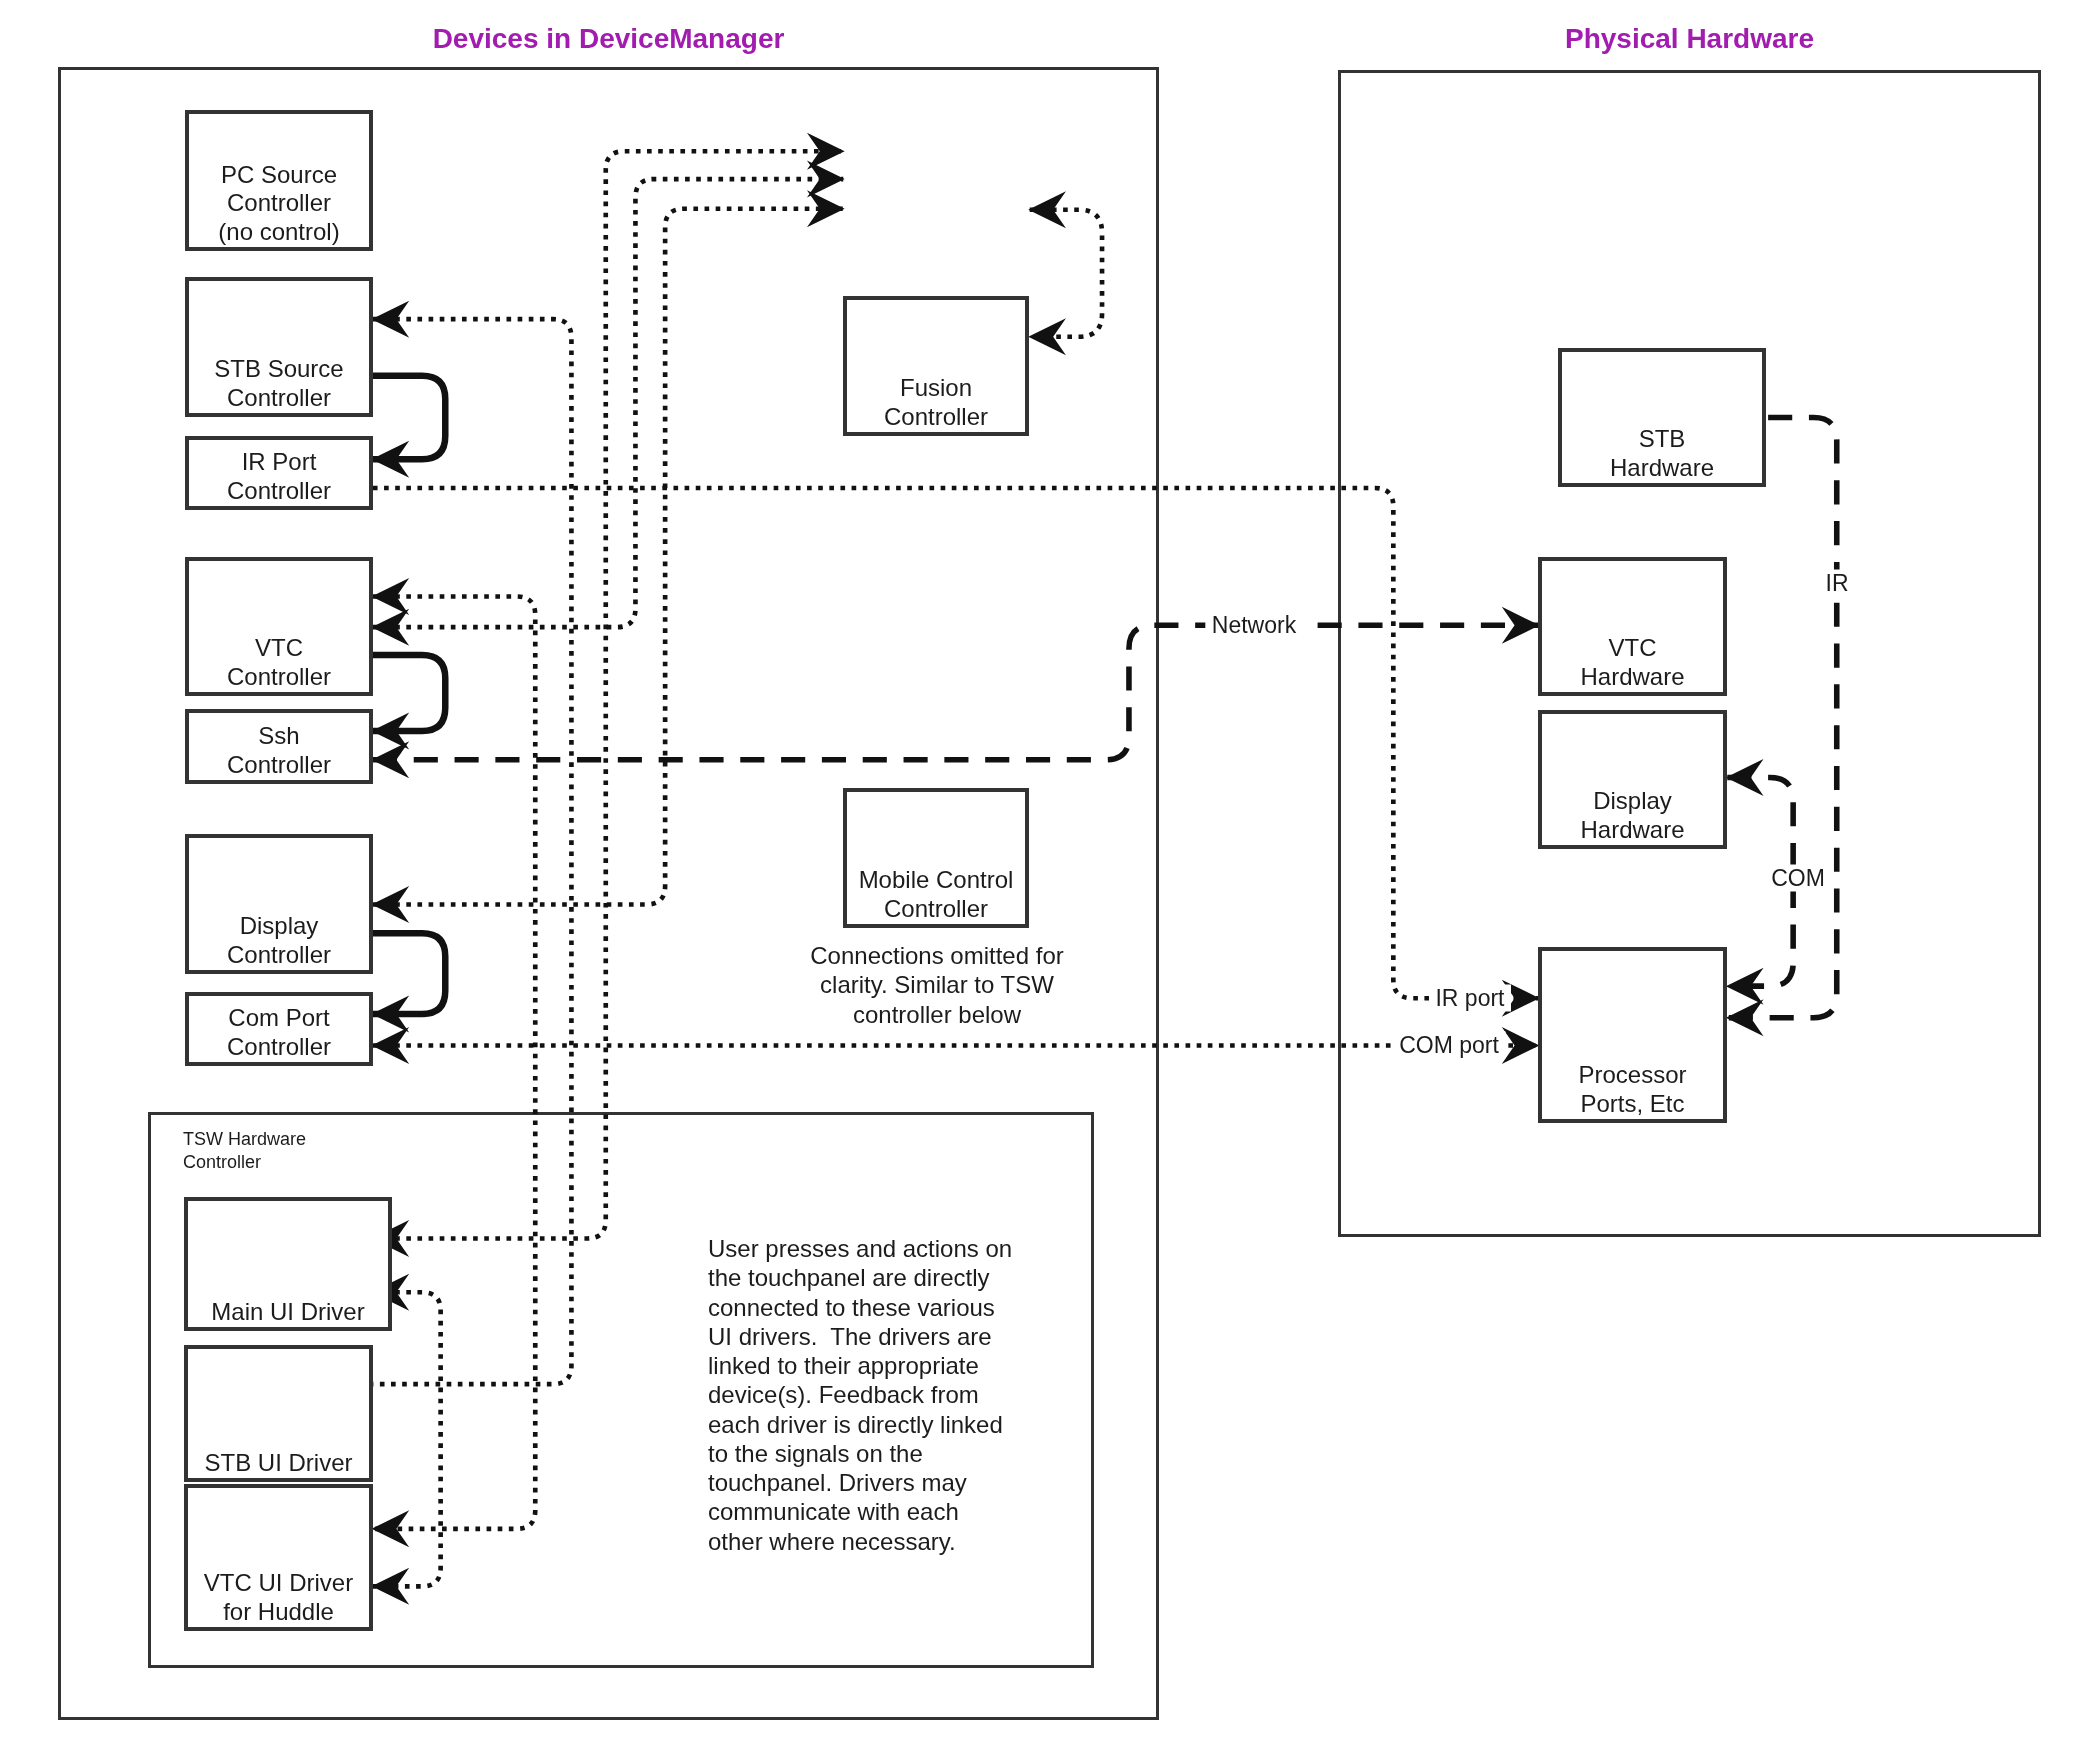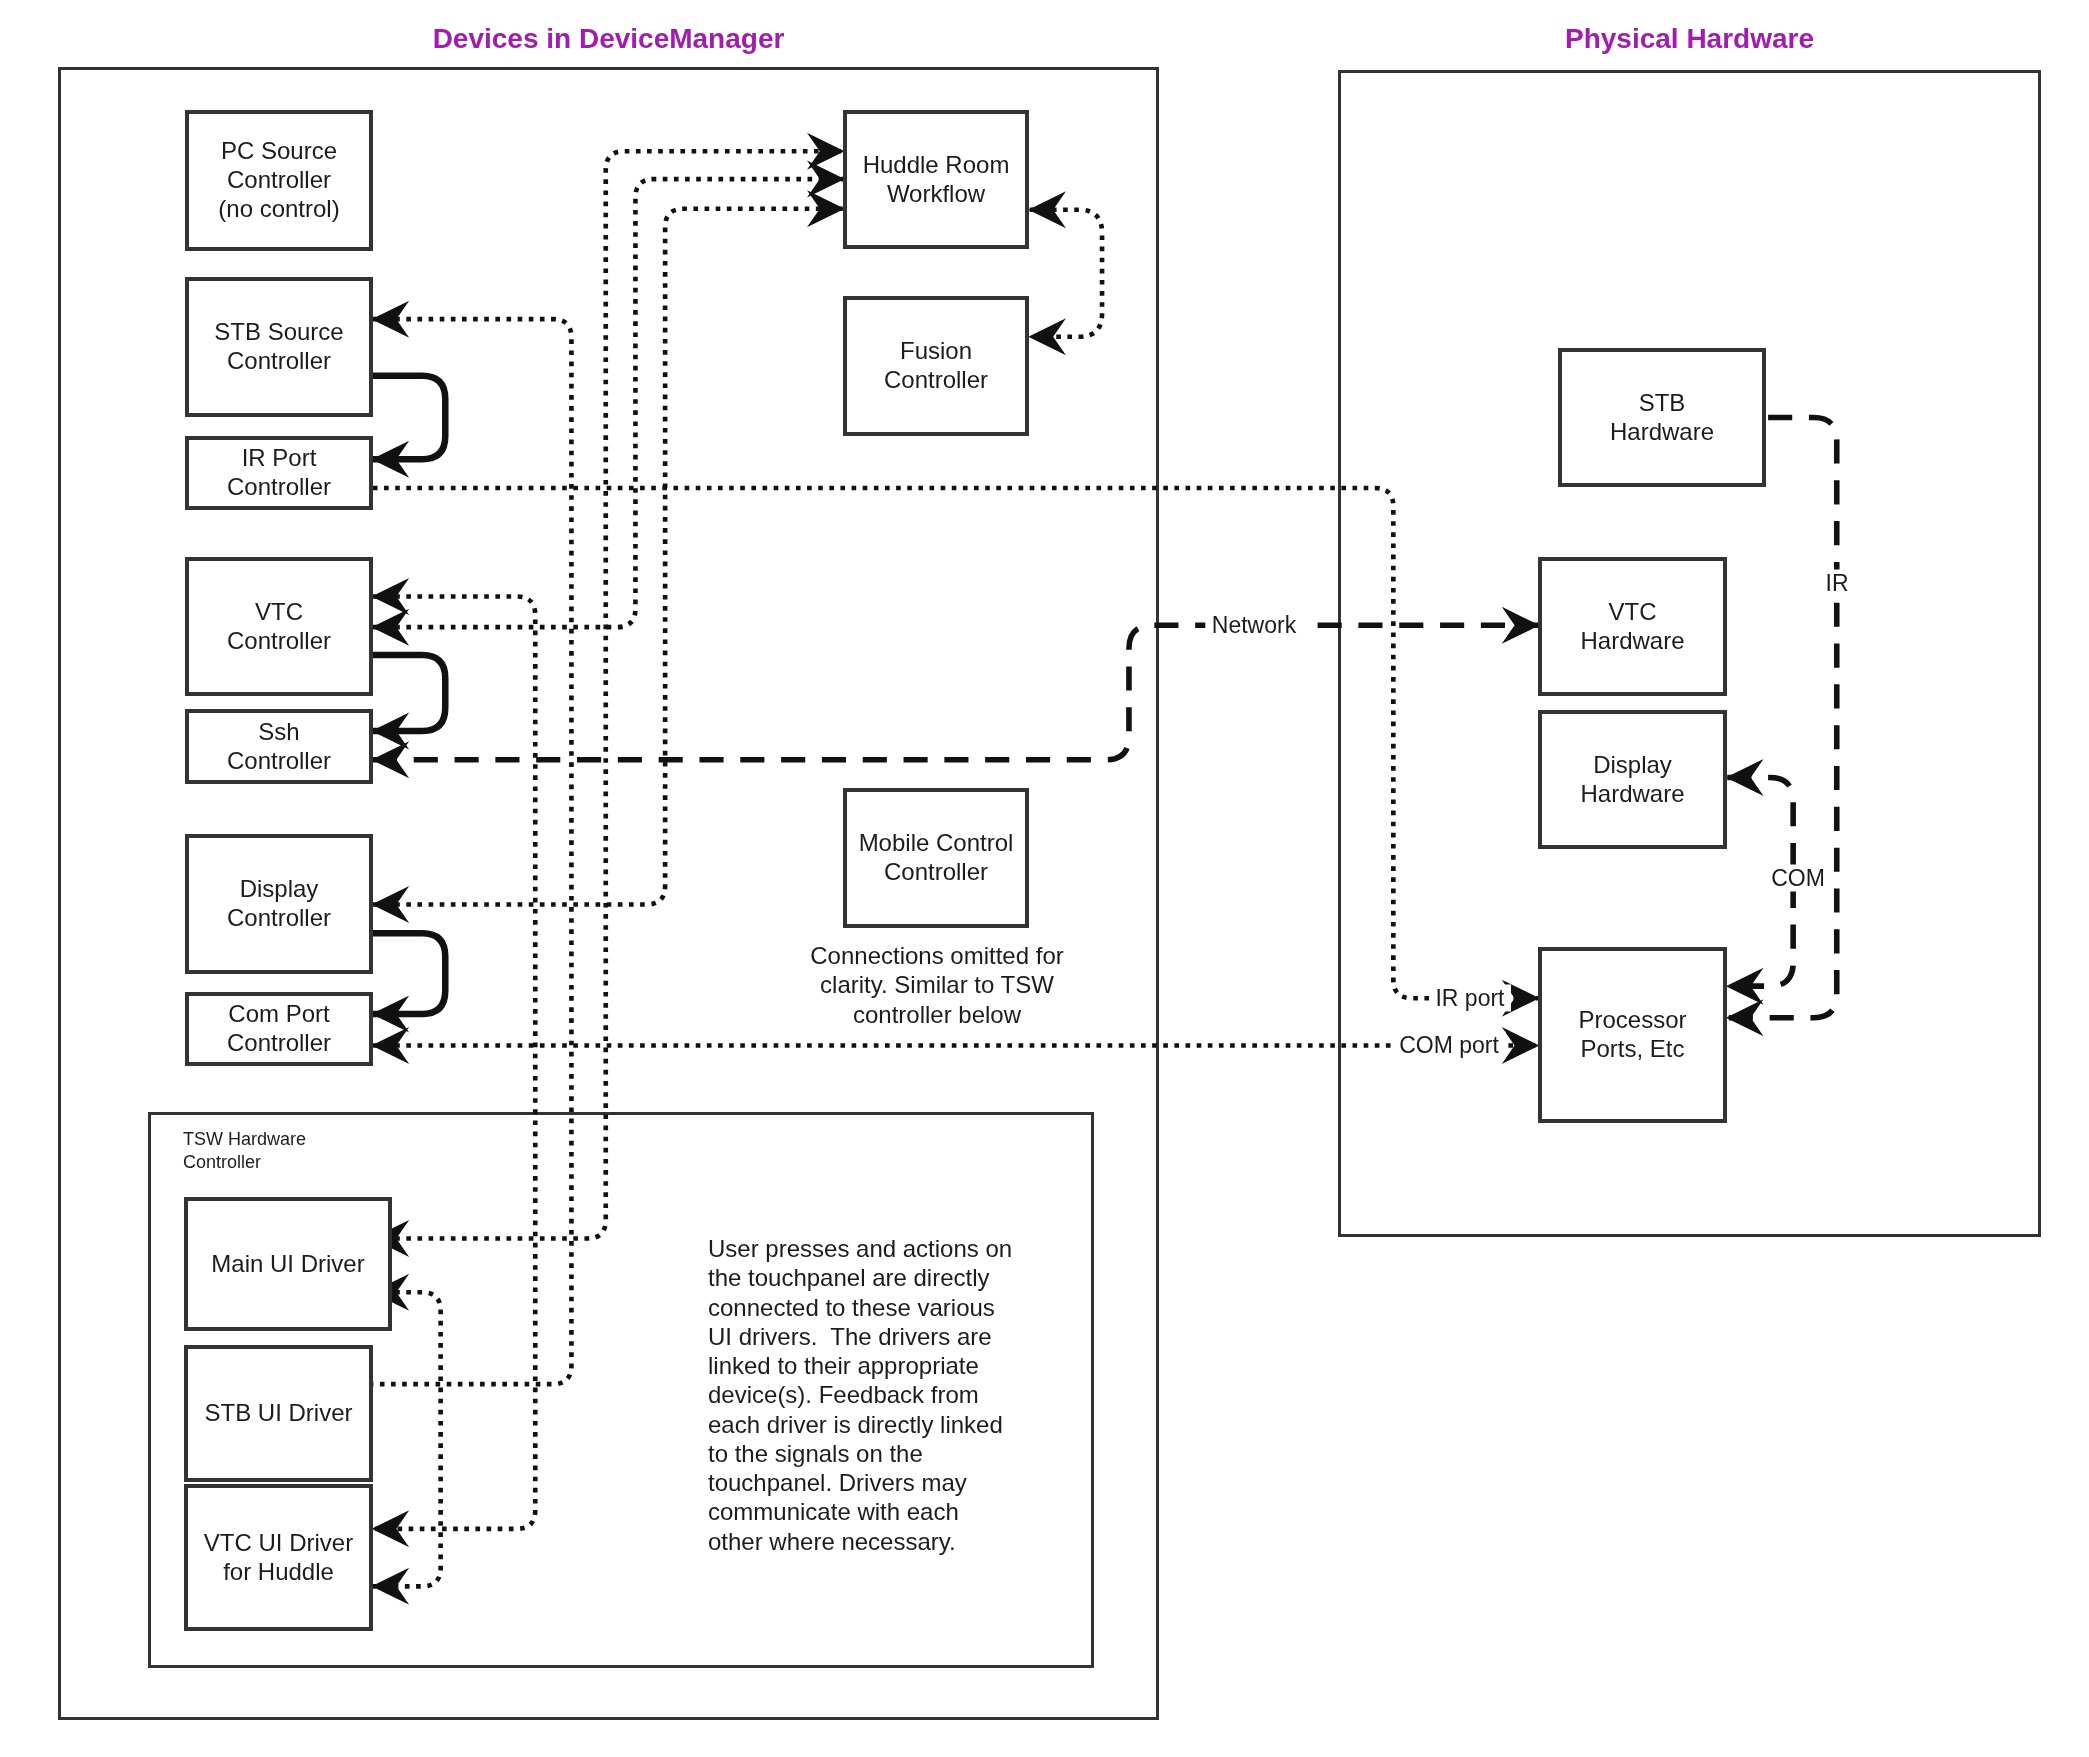--- a/index.html
+++ b/index.html
@@ -2,21 +2,21 @@
 <html style="font-size:15px"><head>
 <meta charset="utf-8">
 <style>
   html,body{margin:0;padding:0;background:#ffffff;}
   #stage{position:relative;width:2090px;height:1758px;background:#ffffff;
          font-family:"Liberation Sans", sans-serif;color:#1c1c1c;overflow:hidden;}
   .title{position:absolute;font-weight:bold;font-size:28px;text-align:center;color:#a21caf;}
   .outer{position:absolute;border:3.7px solid #333;box-sizing:border-box;background:transparent;z-index:1;}
   #svglayer{position:absolute;left:0;top:0;z-index:2;}
   .box{position:absolute;border:4.6px solid #333;box-sizing:border-box;background:#fff;
-       display:flex;align-items:center;justify-content:center;text-align:center;
+       display:flex;align-items:flex-end;justify-content:center;text-align:center;
        font-size:24px;line-height:1.2;white-space:pre-line;z-index:3;}
   .grouplabel{position:absolute;font-size:18px;line-height:1.25;white-space:pre-line;z-index:3;}
   .note{position:absolute;font-size:24px;line-height:1.22;white-space:pre-wrap;z-index:3;}
   .note.center{text-align:center;}
   .linelabel{position:absolute;font-size:23px;background:#fff;padding:0 6.5px;z-index:4;
              transform:translate(-50%,-50%);white-space:nowrap;}
 </style>
 </head>
 <body>
 
@@ -70,22 +70,20 @@
 Controller</span></div>
   <div class="box" style="left:185px;top:557px;width:188px;height:139px;"><span>VTC
 Controller</span></div>
   <div class="box" style="left:185px;top:709px;width:188px;height:75px;"><span>Ssh
 Controller</span></div>
   <div class="box" style="left:185px;top:834px;width:188px;height:140px;"><span>Display
 Controller</span></div>
   <div class="box" style="left:185px;top:992px;width:188px;height:74px;"><span>Com Port
 Controller</span></div>
 
-  <div class="box" style="left:843px;top:110px;width:186px;height:139px;"><span>Huddle Room
-Workflow</span></div>
   <div class="box" style="left:843px;top:296px;width:186px;height:140px;"><span>Fusion
 Controller</span></div>
   <div class="box" style="left:843px;top:788px;width:186px;height:140px;"><span>Mobile Control
 Controller</span></div>
   <div class="note center" style="left:784px;top:941px;width:306px;">Connections omitted for
 clarity. Similar to TSW
 controller below</div>
 
   <div class="grouplabel" style="left:183px;top:1128px;">TSW Hardware
 Controller</div>

